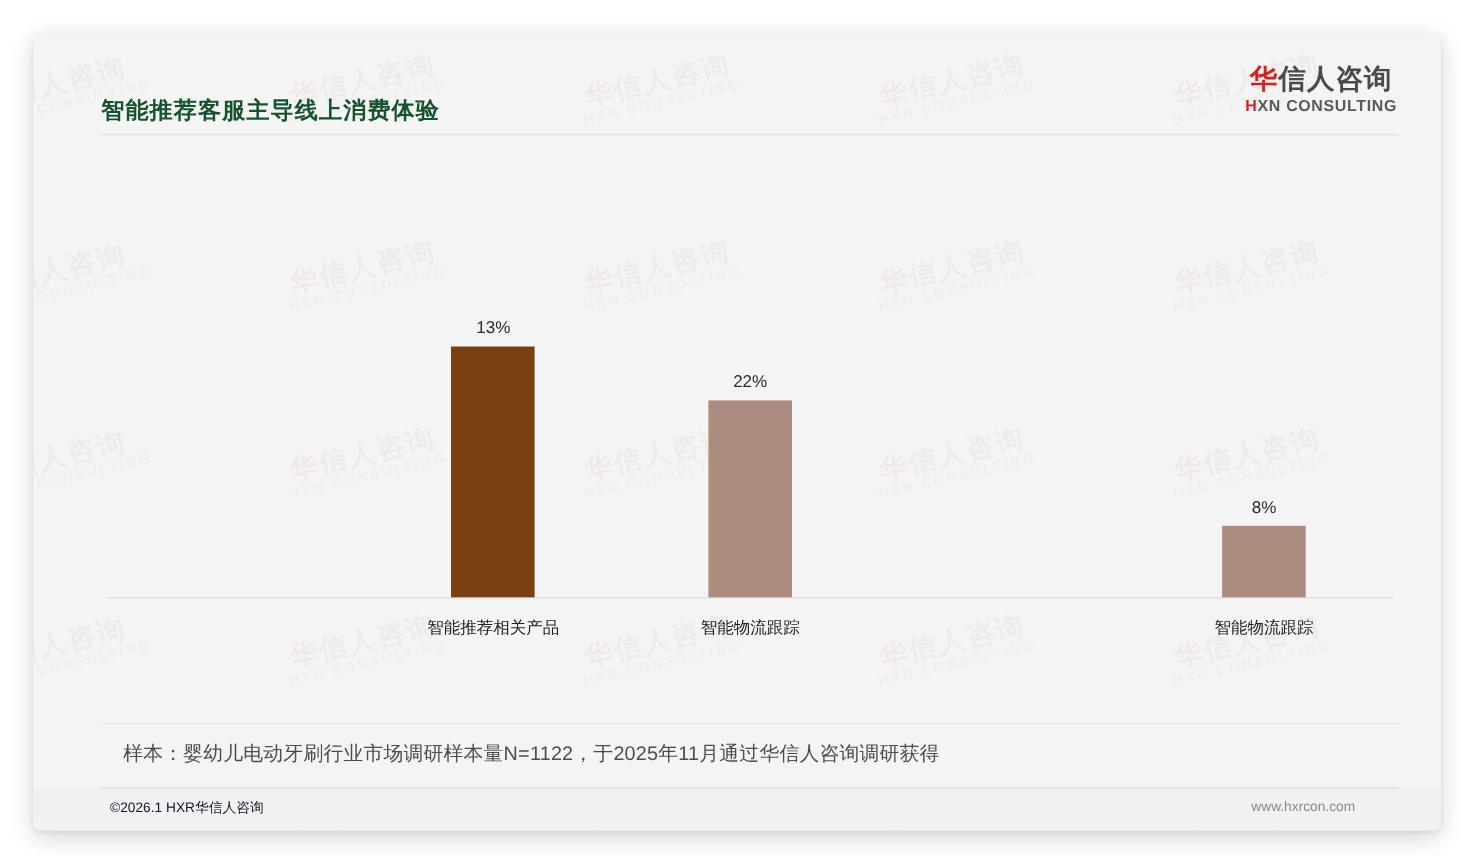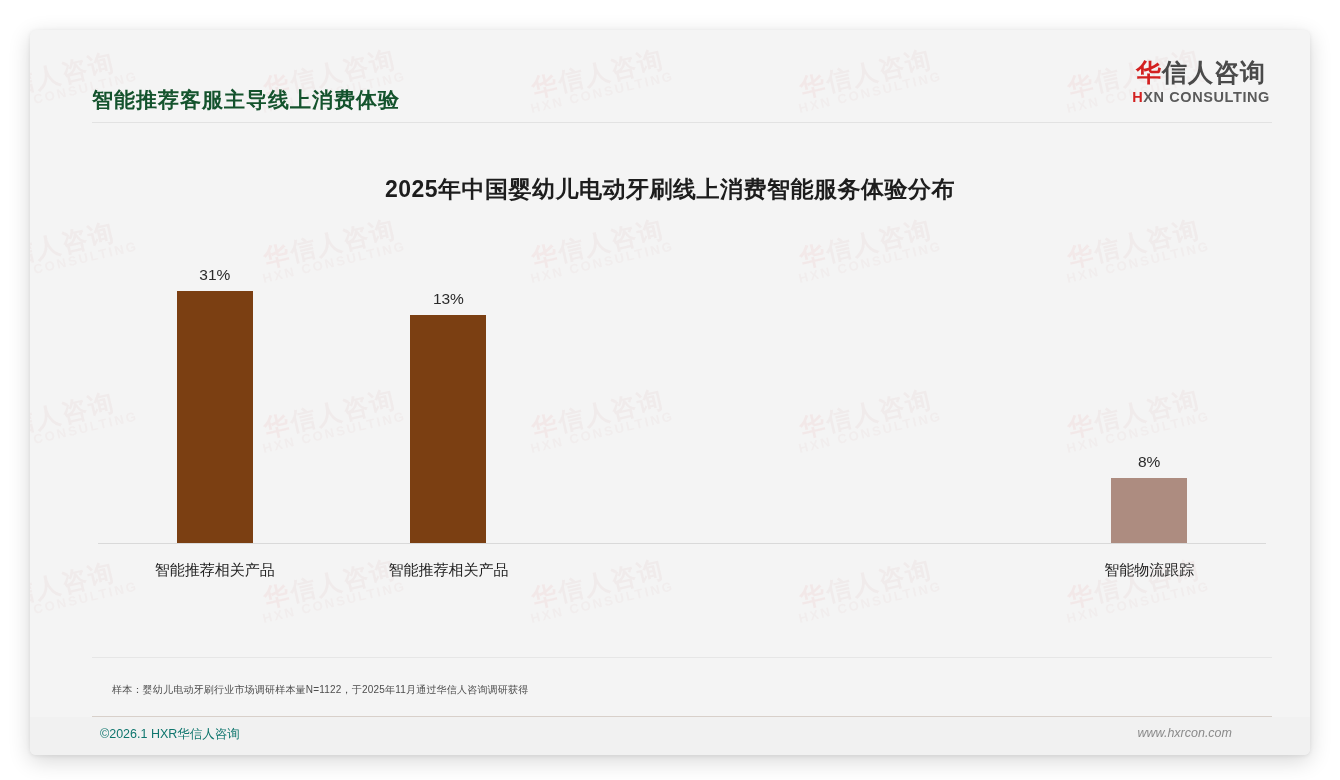--- a/index.html
+++ b/index.html
@@ -178,21 +178,21 @@
     bottom: 97px;
     width: 1180px;
     height: 1px;
     background: #e6e6e6;
     z-index: 3;
   }
   #footnote {
     position: absolute;
     left: 82px;
     bottom: 58px;
-    font-size: 10px;
+    font-size: 18px;
     color: #4d4d4d;
     z-index: 3;
     letter-spacing: 0.2px;
   }
   #footer-divider {
     position: absolute;
     left: 62px;
     bottom: 38px;
     width: 1180px;
     height: 1px;
@@ -206,29 +206,28 @@
     width: 100%;
     height: 38px;
     background: #f1f1f1;
     z-index: 3;
   }
   #footer-copyright {
     position: absolute;
     left: 70px;
     top: 9px;
     font-size: 12.5px;
-    color: #0f766e;
+    color: #0f172a;
   }
   #footer-website {
     position: absolute;
     right: 78px;
     top: 9px;
     font-size: 12.5px;
     color: #8a8a8a;
-    font-style: italic;
   }
 </style>
 </head>
 <body>
 
 <div id="slide-card">
 
   <div id="watermark-layer">
       <div class="wm" style="left: -40px; top: 30px;">
         <div class="wm-cn">信人咨询</div>
@@ -341,33 +340,32 @@
       </div>
       <div id="brand-en">
         <span class="brand-red">H</span><span>XN CONSULTING</span>
       </div>
     </div>
 
     <div id="header-divider"></div>
   </div>
 
   <div id="chart-area">
-    <div id="chart-title">2025年中国婴幼儿电动牙刷线上消费智能服务体验分布</div>
     <div id="plot">
       <div id="axis-line"></div>
 
-    <div class="bar-group" style="left: 36.8px; height: 252.429px;">
-          <div class="bar-rect" style="height: 252.429px; background: rgb(123, 63, 18);"></div>
-          <div class="bar-value" style="bottom: 259.429px;">31%</div>
-          <div class="bar-label">智能推荐相关产品</div>
-        </div>
         <div class="bar-group" style="left: 270.4px; height: 228px;">
           <div class="bar-rect" style="height: 228px; background: rgb(123, 63, 18);"></div>
           <div class="bar-value" style="bottom: 235px;">13%</div>
           <div class="bar-label">智能推荐相关产品</div>
+        </div>
+        <div class="bar-group" style="left: 504px; height: 179.143px;">
+          <div class="bar-rect" style="height: 179.143px; background: rgb(173, 140, 128);"></div>
+          <div class="bar-value" style="bottom: 186.143px;">22%</div>
+          <div class="bar-label">智能物流跟踪</div>
         </div>
         <div class="bar-group" style="left: 971.2px; height: 65.1429px;">
           <div class="bar-rect" style="height: 65.1429px; background: rgb(173, 140, 128);"></div>
           <div class="bar-value" style="bottom: 72.1429px;">8%</div>
           <div class="bar-label">智能物流跟踪</div>
         </div>
       </div>
   </div>
 
   <div id="footnote-divider"></div>

